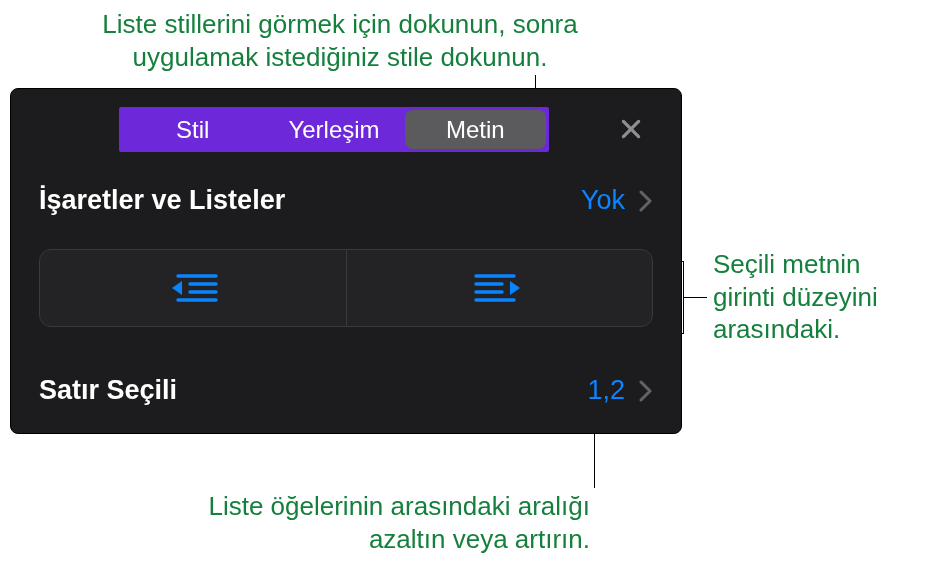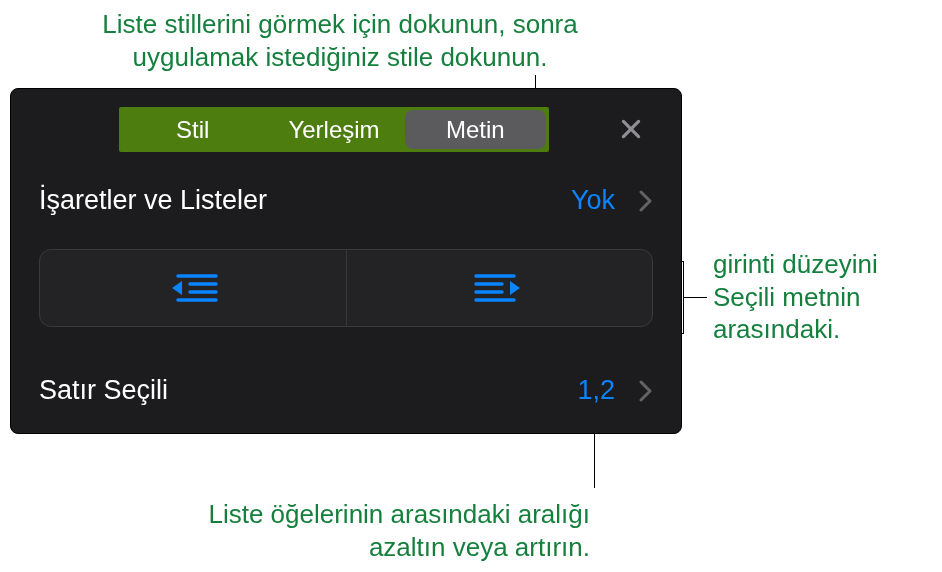--- a/index.html
+++ b/index.html
@@ -39,21 +39,21 @@
       border: 1px solid #000;
       overflow: hidden;
     }
     .segmented {
       position: absolute;
       top: 18px;
       left: 108px;
       width: 430px;
       height: 45px;
       display: flex;
-      background: #4d7c0f;
+      background: #6d28d9;
       border-radius: 2px;
       padding: 3px;
     }
     .seg-item {
       flex: 1;
       display: flex;
       align-items: center;
       justify-content: center;
       font-size: 24px;
       color: #fff;
@@ -84,26 +84,26 @@
       left: 28px;
       right: 28px;
       display: flex;
       align-items: center;
       justify-content: space-between;
       cursor: pointer;
     }
     .row-label {
       font-size: 27px;
       color: #fff;
-      font-weight: 400;
+      font-weight: 700;
     }
     .row-right {
       display: flex;
       align-items: center;
-      gap: 24px;
+      gap: 14px;
     }
     .row-value {
       font-size: 27px;
       color: #0a84ff;
       font-weight: 400;
     }
     .chevron {
       width: 14px;
       height: 22px;
     }
@@ -137,30 +137,30 @@
 </head>
 <body>
 
 <div class="callout" style="left: 60px; top: 8px; width: 560px;">
   <div>Liste stillerini görmek için dokunun, sonra</div>
   <div>uygulamak istediğiniz stile dokunun.</div>
 </div>
 <div class="callout-line" style="left: 535px; top: 75px; width: 1px; height: 107px;"></div>
 
 <div class="callout right" style="left: 713px; top: 248px; width: 220px;">
+  <div>Seçili metnin</div>
   <div>girinti düzeyini</div>
-  <div>Seçili metnin</div>
   <div>arasındaki.</div>
 </div>
 <div class="callout-line" style="left: 683px; top: 261px; width: 1px; height: 73px;"></div>
 <div class="callout-line" style="left: 660px; top: 261px; width: 24px; height: 1px;"></div>
 <div class="callout-line" style="left: 660px; top: 333px; width: 24px; height: 1px;"></div>
 <div class="callout-line" style="left: 683px; top: 297px; width: 24px; height: 1px;"></div>
 
-<div class="callout" style="left: 150px; top: 490px; width: 440px; text-align: right; margin-top: 8px;">
+<div class="callout" style="left: 150px; top: 490px; width: 440px; text-align: right;">
   <div>Liste öğelerinin arasındaki aralığı</div>
   <div>azaltın veya artırın.</div>
 </div>
 <div class="callout-line" style="left: 594px; top: 400px; width: 1px; height: 88px;"></div>
 
 <div class="panel">
 
   <div class="segmented">
     <div class="seg-item">
       <span>Stil</span>

